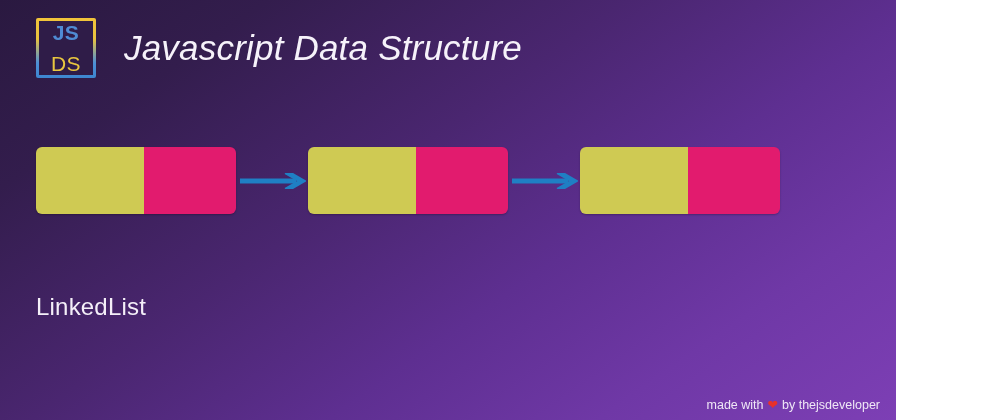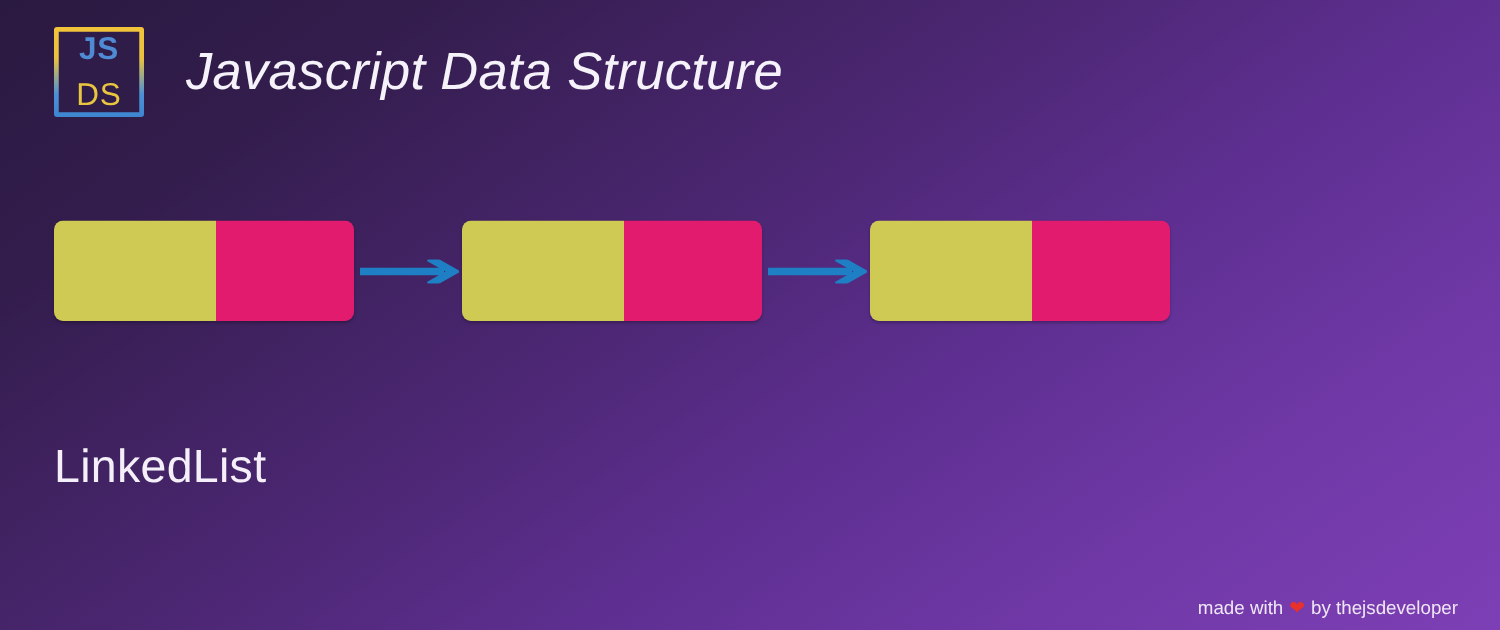--- a/index.html
+++ b/index.html
@@ -5,21 +5,21 @@
   html, body {
     margin: 0;
     padding: 0;
     background: #ffffff;
   }
   body {
     font-family: "Liberation Sans", sans-serif;
   }
   #banner {
     position: relative;
-    width: 1000px;
+    width: 896px;
     height: 420px;
     overflow: hidden;
     background: linear-gradient(145deg, #2a1940 0%, #331d4d 18%, #4a2670 42%, #5e2f91 62%, #6f38a6 80%, #7d3fb5 100%);
   }
 
   
   #header {
     position: absolute;
     left: 36px;
     top: 18px;
@@ -100,35 +100,35 @@
     height: 16px;
   }
   .arrow svg { display: block; }
 
   
   #list-name {
     position: absolute;
     left: 36px;
     top: 293px;
     color: #f4eff8;
-    font-size: 31px;
+    font-size: 24px;
     font-weight: normal;
     letter-spacing: 0.2px;
   }
   #list-desc {
     position: absolute;
     left: 36px;
     top: 347px;
     color: #ede6f4;
     font-size: 17px;
     letter-spacing: 0.1px;
   }
   #credit {
     position: absolute;
-    right: 28px;
+    right: 16px;
     bottom: 8px;
     color: #efe7f6;
     font-size: 12.5px;
     display: flex;
     align-items: center;
     gap: 4px;
     white-space: nowrap;
   }
   #credit .heart { font-size: 12.5px; color: #e8312a; line-height: 1; }
 </style>

